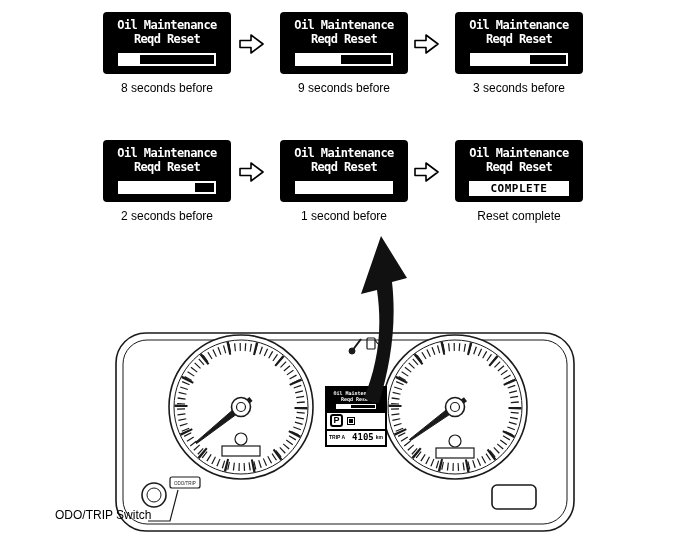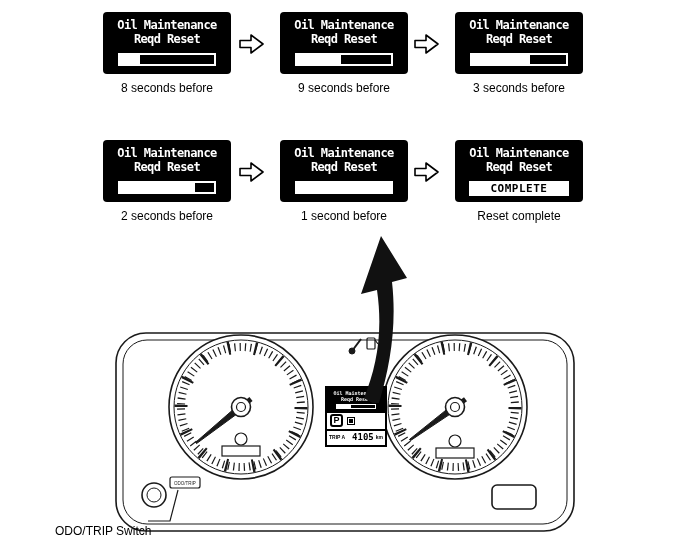--- a/index.html
+++ b/index.html
@@ -35,21 +35,21 @@
   .gear-row { position:relative; height:16px; }
   .gear-badge { position:absolute; left:3px; top:1px; width:13px; height:13px; border:2px solid #000;
                 border-radius:3px; font-weight:bold; font-size:9px; line-height:9px; text-align:center; }
   .mode-icon { position:absolute; left:20px; top:4px; width:8px; height:8px; border:1px solid #000; }
   .mode-icon::after { content:""; position:absolute; left:1px; top:1px; width:4px; height:4px; background:#000; }
   .odo-row { display:flex; align-items:center; height:14px; border-top:2px solid #000; padding:0 2px; }
   .trip-label { font-size:5px; font-weight:bold; }
   .odo-value { font-family:"DejaVu Sans Mono",monospace; font-weight:bold; font-size:9px; margin-left:auto; }
   .odo-unit { font-size:5px; font-weight:bold; margin-left:2px; }
 
-  .callout-label { position:absolute; left:55px; top:524px; font-size:12px; }
+  .callout-label { position:absolute; left:55px; top:508px; font-size:12px; }
 </style>
 </head>
 <body>
 
 <div class="page">
 
   <div class="cell" style="left:103px;top:12px;">
     <div class="screen">
       <div class="scr-line">Oil Maintenance</div>
       <div class="scr-line">Reqd Reset</div>

